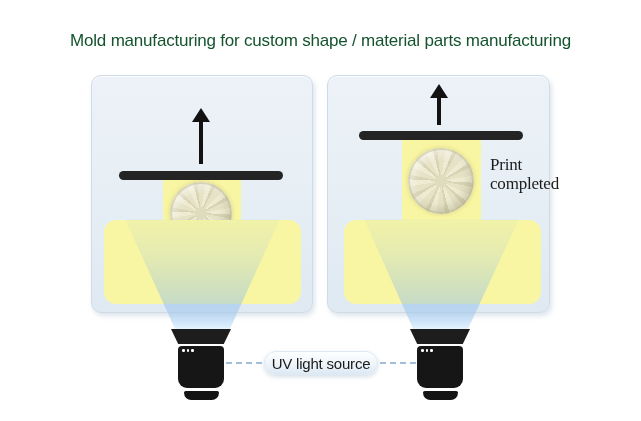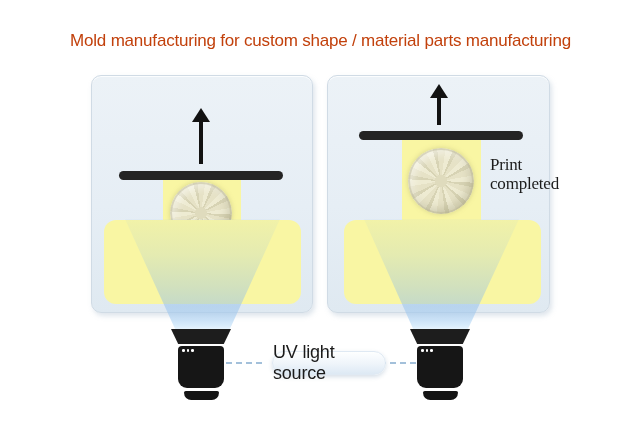--- a/index.html
+++ b/index.html
@@ -3,21 +3,21 @@
 <meta charset="utf-8">
 <style>
   html,body{margin:0;padding:0;background:#ffffff;}
   .stage{
     position:relative;width:641px;height:421px;background:#ffffff;overflow:hidden;
     font-family:"Liberation Sans", sans-serif;color:#1b1b1b;
   }
   
   .title{
     position:absolute;left:0;right:0;top:31px;text-align:center;
-    font-size:17px;letter-spacing:-0.2px;color:#c2410c;
+    font-size:17px;letter-spacing:-0.2px;color:#14532d;
   }
   
   .panel{
     position:absolute;top:75px;height:238px;border-radius:10px;
     background:linear-gradient(180deg,#ecf2f7 0%,#e6eef5 55%,#dfe9f1 100%);
     border:1px solid #d0dbe5;
     box-shadow:2px 3px 5px rgba(160,180,200,0.35), inset 0 1px 0 rgba(255,255,255,0.8);
     box-sizing:border-box;
   }
   .panel-left{left:91px;width:222px;}
@@ -83,21 +83,21 @@
   
   .dash{position:absolute;top:362px;height:0;border-top:2px dashed #a3c0da;}
   .dash-l{left:226px;width:36px;}
   .dash-r{left:380px;width:36px;}
   .pill{
     position:absolute;left:264px;top:351px;width:114px;height:24px;
     border-radius:13px;border:1px solid #dfe9f3;box-sizing:border-box;
     background:linear-gradient(180deg,#feffff 0%,#eef4fa 55%,#dde9f4 100%);
     box-shadow:0 2px 4px rgba(120,150,180,0.30);
     display:flex;align-items:center;justify-content:center;
-    font-size:18px;letter-spacing:-0.2px;color:#1a1a1a;margin-left:8px;
+    font-size:15px;letter-spacing:-0.2px;color:#1a1a1a;
   }
 </style>
 </head>
 <body>
 
 <div class="stage">
 
   <div class="title">Mold manufacturing for custom shape / material parts manufacturing</div>
 
   <div class="panel panel-left">

